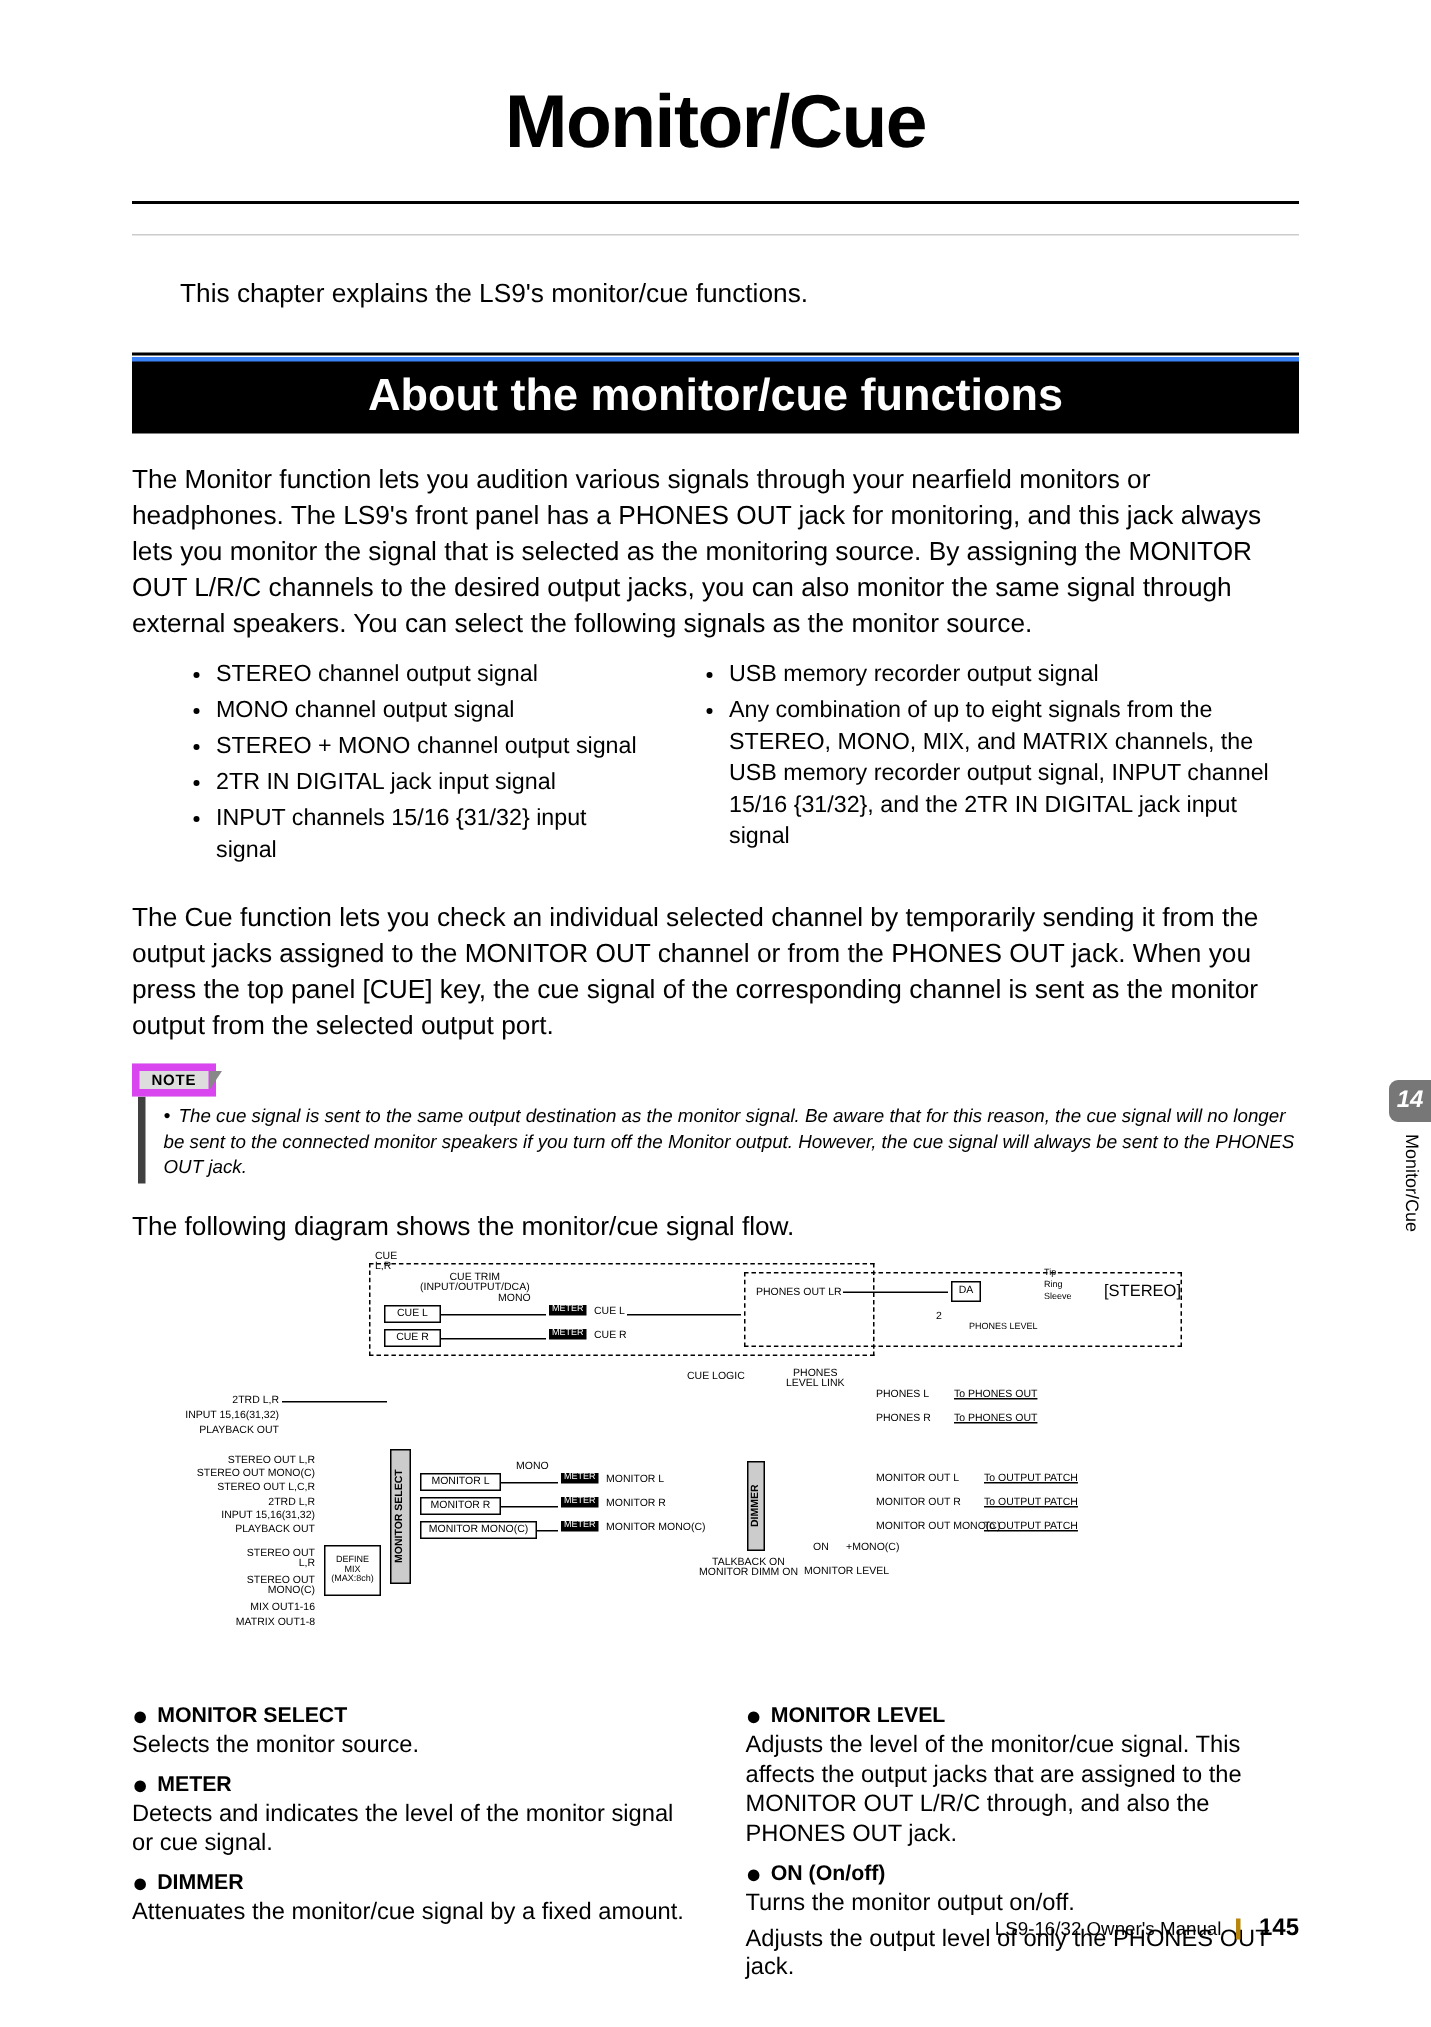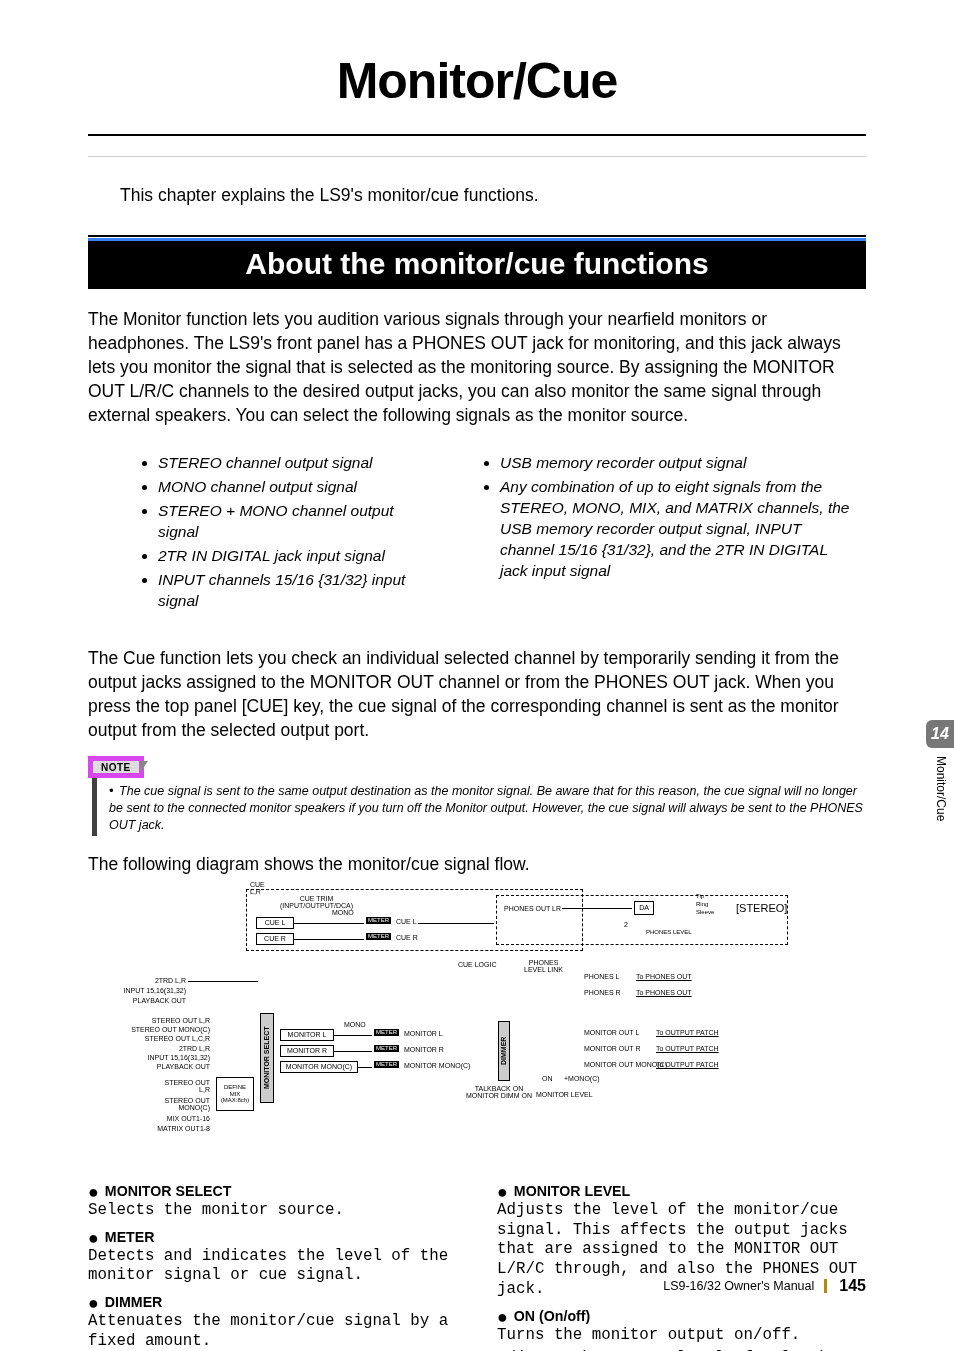--- a/index.html
+++ b/index.html
@@ -97,24 +97,23 @@
       gap: 32px;
       margin: 6px 0 12px 36px;
       font-size: 15.5px;
     }
     .bullets-col {
       flex: 0 0 auto;
     }
     .bullets-col.left { width: 310px; }
     .bullets-col.right { width: 400px; }
     .bullets-col ul {
-      margin: 16px;
+      margin: 2px;
       padding-left: 18px;
       list-style: disc;
-      font-style: italic;
     }
     .bullets-col li {
       margin: 3px 0;
       line-height: 1.35;
     }
     .note-box {
       margin: 14px 0 6px 0;
     }
     .note-label {
       display: inline-block;
@@ -201,21 +200,21 @@
     .diagram .line-h { height: 1px; }
     
     .defs {
       display: flex;
       gap: 40px;
       font-size: 14.8px;
     }
     .defs-col { flex: 1; }
     .def-head { font-weight: bold; margin: 8px 0 2px 0; font-size: 14.2px;}
     .def-head .dot { font-size: 18px; line-height: 0; vertical-align: -2px; margin-right: 2px;}
-    .def-body { margin: 0 0 4px 0; font-family: Liberation Mono, monospace; font-size: 15.8px; line-height: 1.25;}
+    .def-body { margin: 0 0 4px 0; font-family: Liberation Sans, sans-serif; font-size: 15.8px; line-height: 1.25;}
     
     .footer {
       position: absolute;
       bottom: 56px;
       right: 88px;
       font-size: 12.5px;
       display: flex;
       align-items: center;
     }
     .footer .bar {

